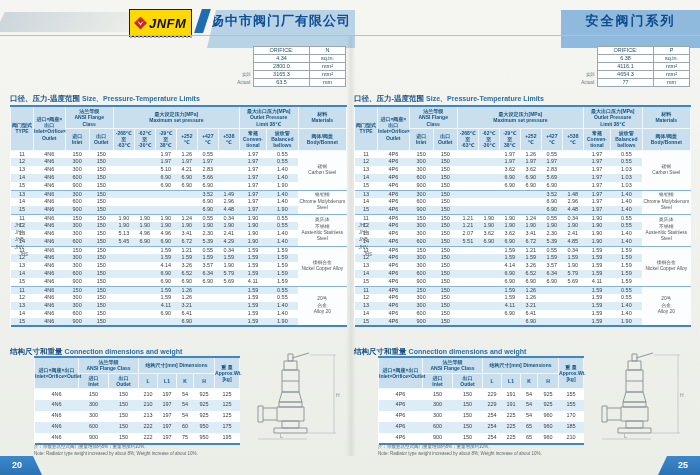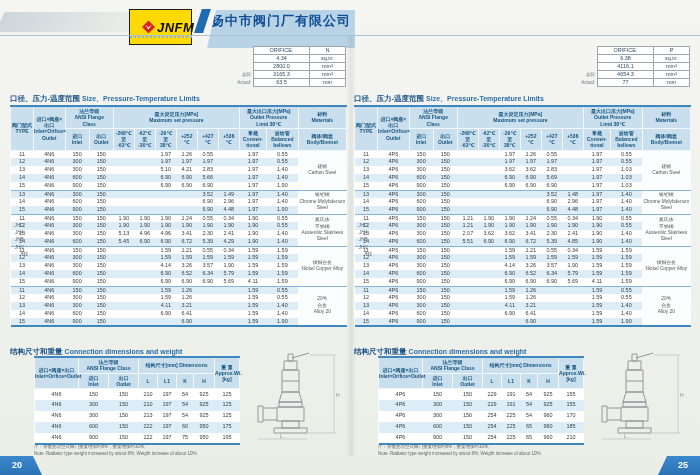--- a/index.html
+++ b/index.html
@@ -5,22 +5,22 @@
   *{margin:0;padding:0;box-sizing:border-box}
   html,body{width:700px;height:475px}
   body{font-family:"Liberation Sans","DejaVu Sans",sans-serif;background:#edefe9;position:relative;overflow:hidden}
   .sheet{position:absolute;inset:0;background:linear-gradient(#f5f6f2,#ebede7)}
   .gutter{position:absolute;left:346px;top:36px;width:10px;height:420px;
           background:linear-gradient(to right,rgba(0,0,0,0),rgba(0,0,0,.07),rgba(0,0,0,0));}
   
   .hdr{position:absolute;top:9px;left:0;width:700px;height:26px}
   .hdr-bgleft{position:absolute;left:0;top:3px;width:148px;height:20px;
               background:linear-gradient(to right,#cdd6dc,#eef0ea);transform:skewX(-25deg)}
-  .logo{position:absolute;left:129px;top:0;width:63px;height:36px;background:#ffd903;
-        border:1px solid #1c1c1c;display:flex;align-items:center;gap:2px;padding:0 12px}
+  .logo{position:absolute;left:129px;top:0;width:63px;height:28px;background:#ffd903;
+        border:1px solid #1c1c1c;display:flex;align-items:center;gap:2px;padding:0 4px}
   .logo-icon{width:13px;height:13px;background:#d42415;clip-path:polygon(50% 0,100% 50%,50% 100%,0 50%);position:relative;flex:0 0 auto}
   .logo-icon::after{content:"";position:absolute;left:3px;top:4px;width:7px;height:5px;background:#fff;
         clip-path:polygon(0 0,50% 60%,100% 0,50% 100%)}
   .logo-text{font-weight:bold;font-style:italic;font-size:13px;color:#101010;letter-spacing:.5px}
   .dots{position:absolute;left:130px;top:27px;width:62px;border-bottom:2px dotted #8fb4d2}
   .slash{position:absolute;left:198px;top:0;width:9px;height:24px;background:#1f6cb3;transform:skewX(-18deg)}
   .band{position:absolute;top:1px;height:38px;line-height:22px;text-align:center;font-weight:bold}
   .band-zh{left:207px;width:148px;background:#b9d3e6;color:#0f4e96;font-size:13px;letter-spacing:1px;
            clip-path:polygon(9px 0,100% 0,100% 100%,0 100%)}
   .band-en{left:356px;width:204px;background:#2e7bc1;color:#fff;font-size:8px;letter-spacing:.6px}
@@ -75,20 +75,21 @@
 
   <div class="hdr">
     <div class="hdr-bgleft"></div>
     <div class="logo">
       <span class="logo-icon"></span>
       <span class="logo-text" data-bind="header.logo_text">JNFM</span>
     </div>
     <div class="dots"></div>
     <div class="slash"></div>
     <div class="band band-zh" data-bind="header.company_zh">扬中市阀门厂有限公司</div>
+    <div class="band band-series" data-bind="header.series_zh">安全阀门系列</div>
     <div class="hdr-line"></div>
   </div>
 
   <div class="gutter"></div>
 
   <div class="page p0">
     <div class="orifice-wrap">
       <div class="actual" data-bind="shared.actual_label">实际
 Actual:</div>
       <table class="orifice">

